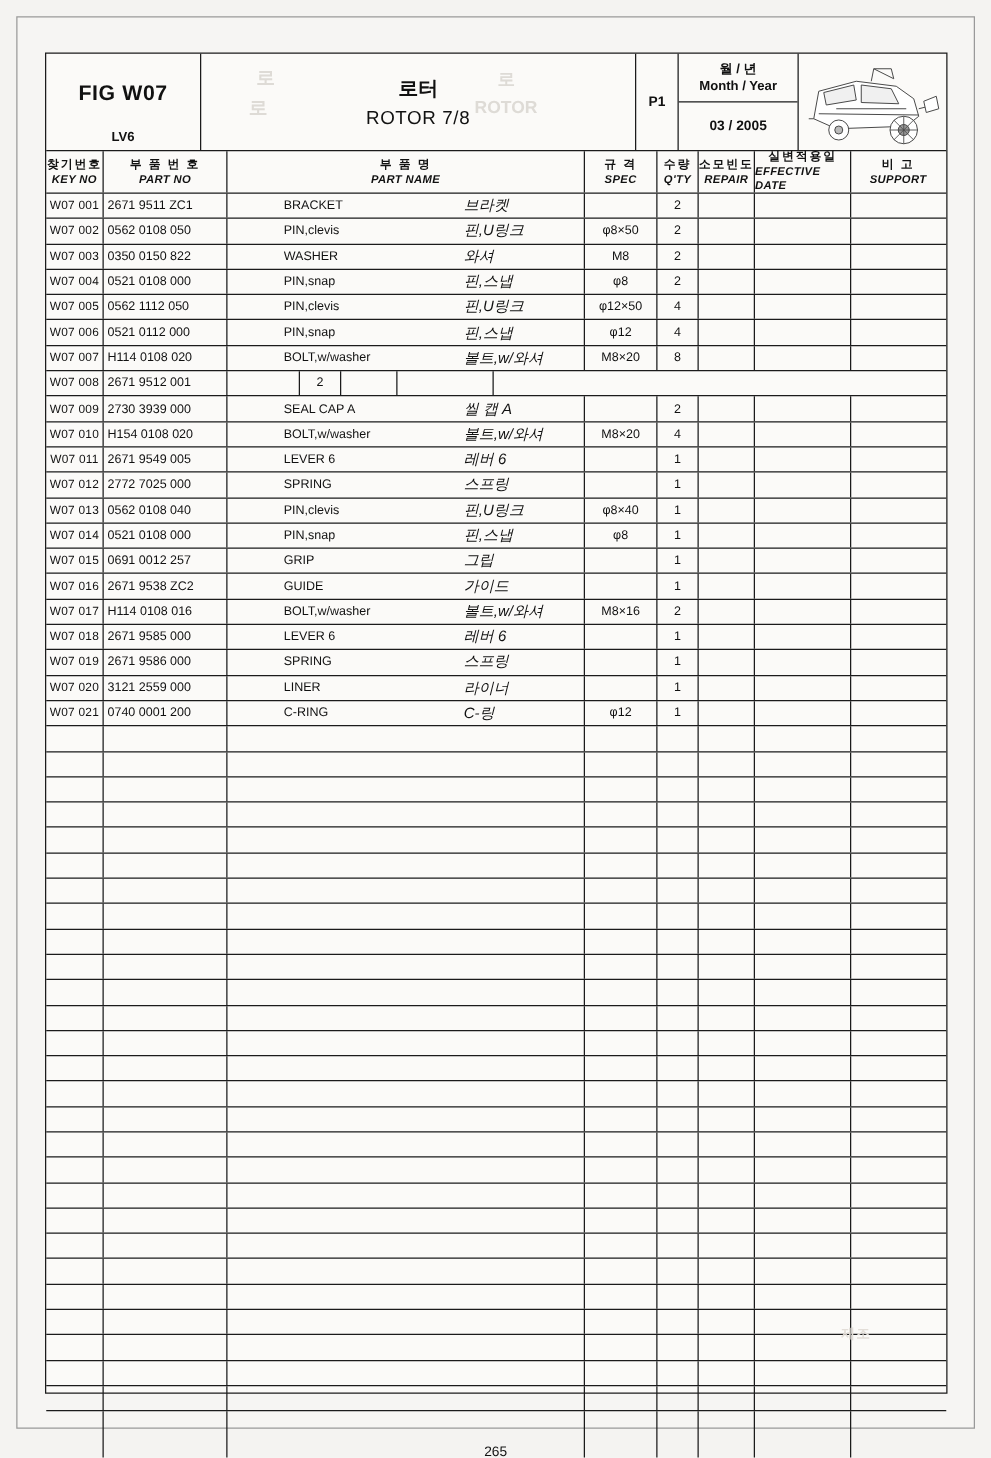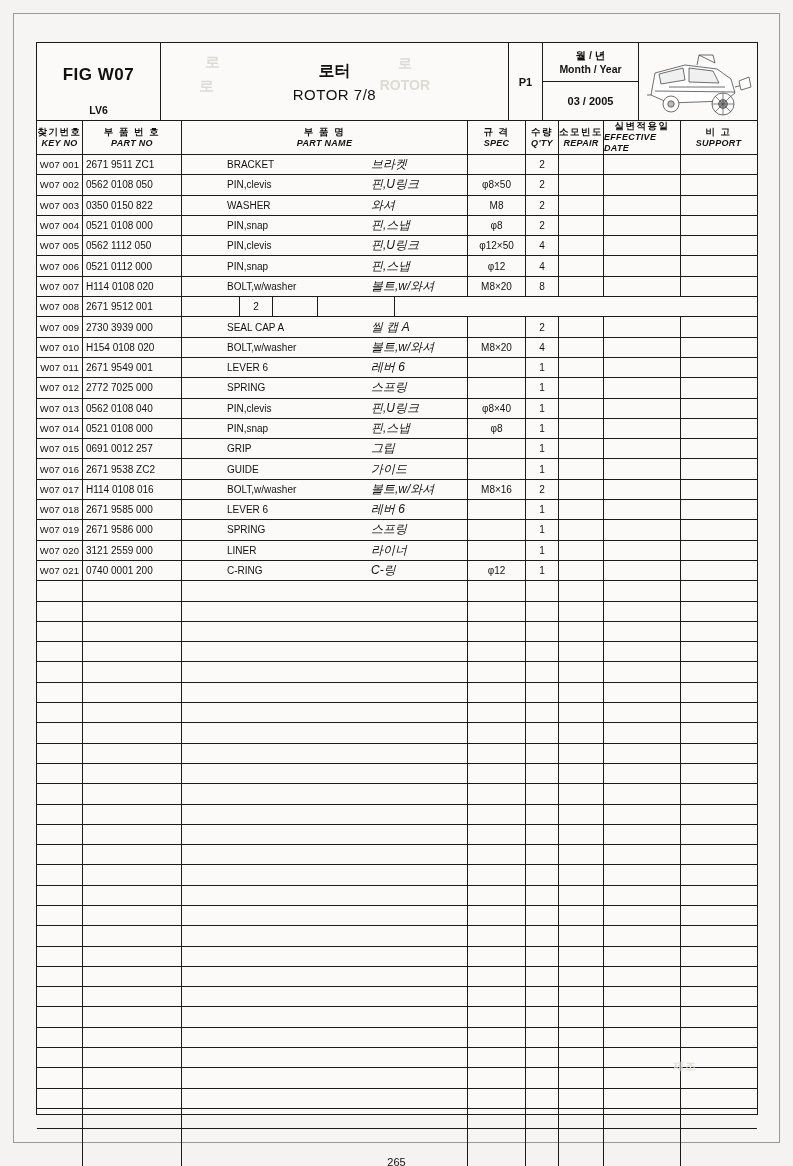--- a/index.html
+++ b/index.html
@@ -487,21 +487,21 @@
             </div>
           </div>
           <div class="cell c-spec center">M8×20</div>
           <div class="cell c-qty center">4</div>
           <div class="cell c-rep center"></div>
           <div class="cell c-eff center"></div>
           <div class="cell c-rem center"></div>
         </div>
         <div class="row">
           <div class="cell c-key key center">W07 011</div>
-          <div class="cell c-part part">2671 9549 001</div>
+          <div class="cell c-part part">2671 9549 005</div>
           <div class="cell c-name">
             <div class="name-wrap">
               <span class="name-en">LEVER 6</span>
               <span class="name-kr">레버 6</span>
             </div>
           </div>
           <div class="cell c-spec center"></div>
           <div class="cell c-qty center">1</div>
           <div class="cell c-rep center"></div>
           <div class="cell c-eff center"></div>

